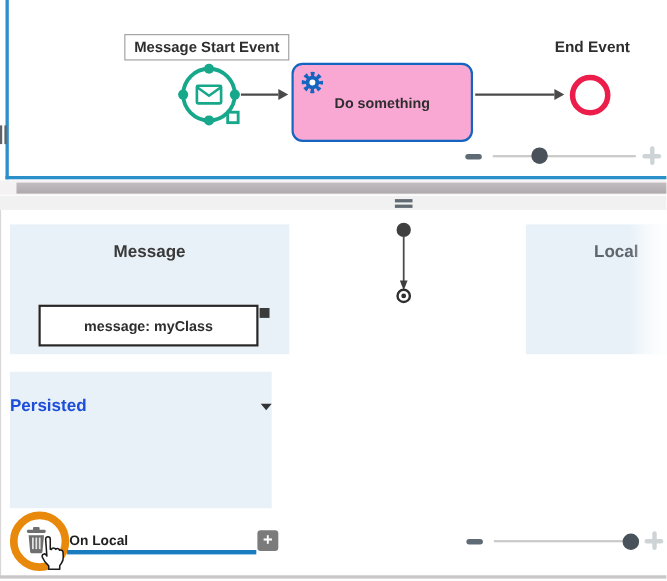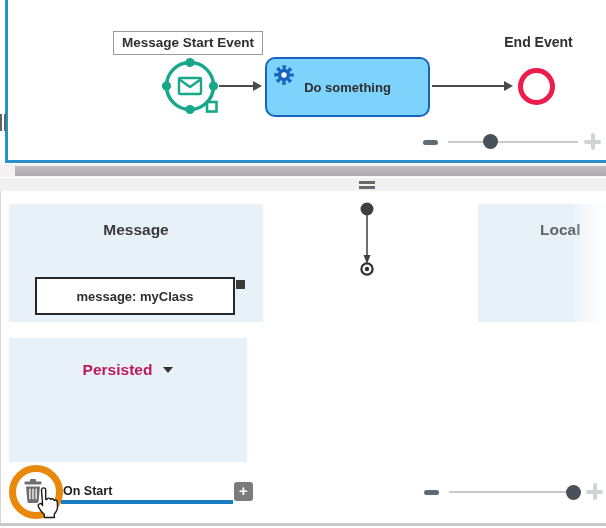--- a/index.html
+++ b/index.html
@@ -11,21 +11,21 @@
   
   #top-pane { left:0; top:0; width:606px; height:163px; background:#fff; }
   #top-frame { left:5px; top:-3px; width:601px; height:166px;
                border-left:3px solid #2b8fc9; border-bottom:3px solid #2b8fc9; }
   #pane-grip { left:0; top:114px; width:6px; height:17px; }
   #pane-grip .bar { position:absolute; top:0; width:2px; height:17px; background:#5d6368; }
 
   .node-label-box { border:1px solid #9b9b9b; background:#fff; font-size:13.5px;
                     padding:3px 8px 4px; white-space:nowrap; }
   #start-label { left:113px; top:31px; }
-  #task-node { left:265px; top:57px; width:165px; height:60px; background:#7dd3fc;
+  #task-node { left:265px; top:57px; width:165px; height:72px; background:#f9a8d4;
                border:2.5px solid #1565c0; border-radius:10px; }
   #task-text { left:0; top:0; width:100%; height:100%; display:flex; align-items:center;
                justify-content:center; font-size:13px; }
   #task-gear { left:5px; top:4px; }
   #end-circle { left:518px; top:68px; width:37px; height:37px; border:5px solid #ec1c4b;
                 border-radius:50%; background:#fff; }
   #end-label { left:486px; top:34px; width:105px; text-align:center; font-size:14px; }
 
   
   .minus-bar { height:4.5px; width:15px; border-radius:2.5px; background:#5f6b74; }
@@ -55,22 +55,22 @@
   #panel-message { left:8px; top:13px; width:254px; height:118px; }
   #panel-message .title { position:absolute; left:0; top:17px; width:100%;
                           text-align:center; font-size:15.5px; color:#3a3a3a; }
   #msg-item { left:26px; top:73px; width:200px; height:38px; background:#fff;
               border:2.5px solid #262626; display:flex; align-items:center;
               justify-content:center; font-size:13px; }
   #msg-item-handle { left:227px; top:76px; width:9px; height:9px; background:#3b3b3b; }
 
   #panel-persisted { left:8px; top:147px; width:238px; height:124px; }
   #persisted-head { position:absolute; left:0; top:23px; width:100%; display:flex;
-                    align-items:center; justify-content:center; gap:11px;
-                    font-size:15.5px; color:#be185d; cursor:pointer; }
+                    align-items:center; justify-content:space-between; gap:11px;
+                    font-size:15.5px; color:#1d4ed8; cursor:pointer; }
   .caret-down { width:0; height:0; border-left:5.5px solid transparent;
                 border-right:5.5px solid transparent; border-top:6.5px solid #333; }
 
   #panel-local { left:477px; top:13px; width:129px; height:118px;
                  background:linear-gradient(90deg,#e8f1f8 0%,#e8f1f8 72%,rgba(238,245,250,.55) 100%); }
   #panel-local .title { position:absolute; left:62px; top:17px; font-size:15.5px; color:#5f666c; }
   #local-fade { position:absolute; right:0; top:0; width:34px; height:100%;
                 background:linear-gradient(90deg,rgba(255,255,255,0),rgba(255,255,255,.95)); }
 
   
@@ -194,21 +194,21 @@
         <rect x="8.1" y="11.7" width="1.6" height="10.5"></rect>
         <rect x="11.2" y="11.7" width="1.6" height="10.5"></rect>
         <rect x="14.3" y="11.7" width="1.6" height="10.5"></rect>
       </g>
     </svg>
 
     <svg id="hand-cursor" class="abs" width="28" height="32" viewBox="0 0 28 32">
       <path d="M10.5 3 c0-1.2 1-2.1 2.1-2.1 s2.1 .9 2.1 2.1 v9.4 l1 .2 c.2-.9 1.1-1.5 2-1.5 .8 0 1.6 .5 1.9 1.3 .4-.4 .9-.7 1.5-.7 1 0 1.8 .7 2 1.6 .3-.2 .7-.3 1.1-.3 1.1 0 2 .9 2.1 2 l.2 4.4 c.1 2.1-.5 4.2-1.8 5.9 l-1.4 1.9 v3.3 h-10 v-3 c-2.5-2.1-4.6-4.9-5.9-8.1 -.4-1 .1-2.2 1.1-2.6 .9-.4 2-.1 2.5 .8 l.6 .9 z" fill="#fff" stroke="#1a1a1a" stroke-width="1.4" stroke-linejoin="round"></path>
     </svg>
 
-    <div id="onevent-tab" class="abs">On Start</div>
+    <div id="onevent-tab" class="abs">On Local</div>
     <div id="onevent-underline" class="abs"></div>
     <div id="add-btn" class="abs">+</div>
 
     <div class="abs minus-bar" style="left:423px;top:299px"></div>
     <div class="abs slider-track" style="left:448px;top:300px;width:124px"></div>
     <div class="abs slider-dot" style="left:565px;top:294px"></div>
     <div class="abs plus" style="left:585px;top:292px"></div>
   </div>
 
   <div id="bottom-border" class="abs"></div>

